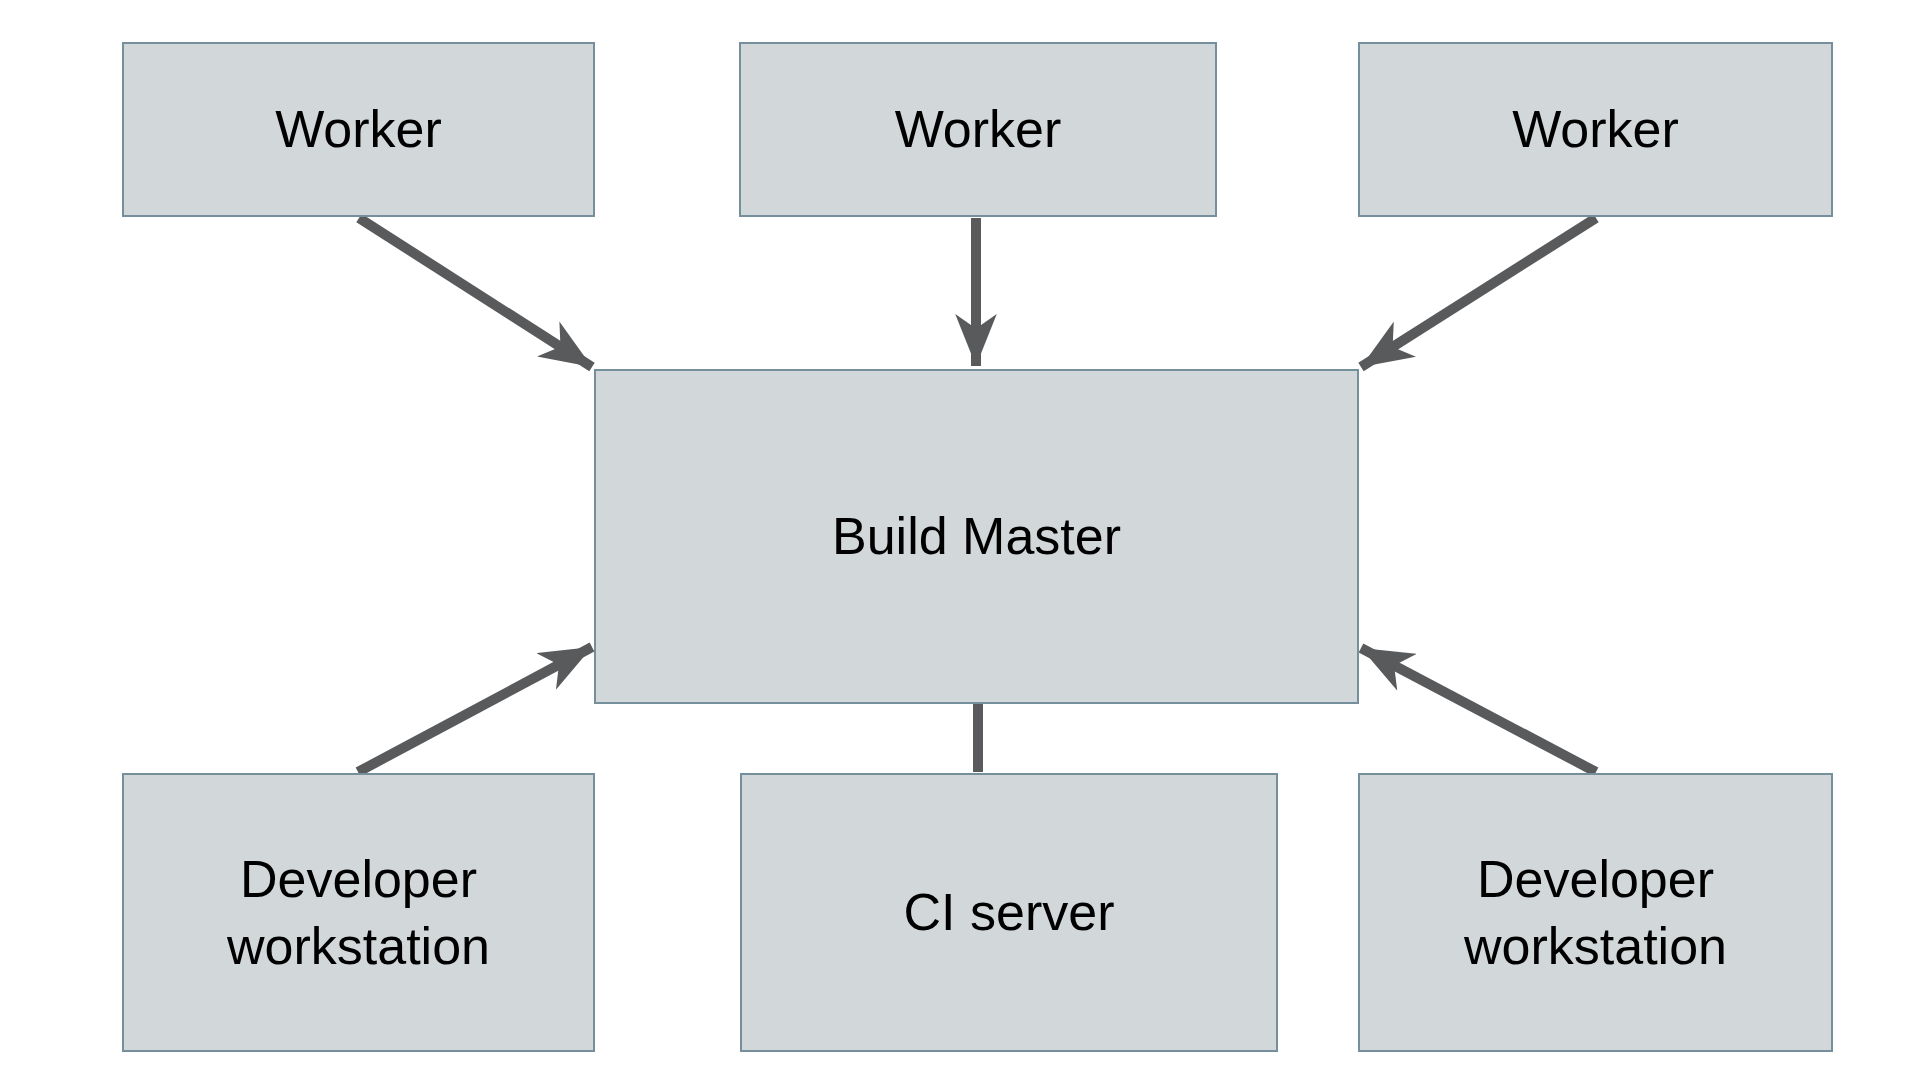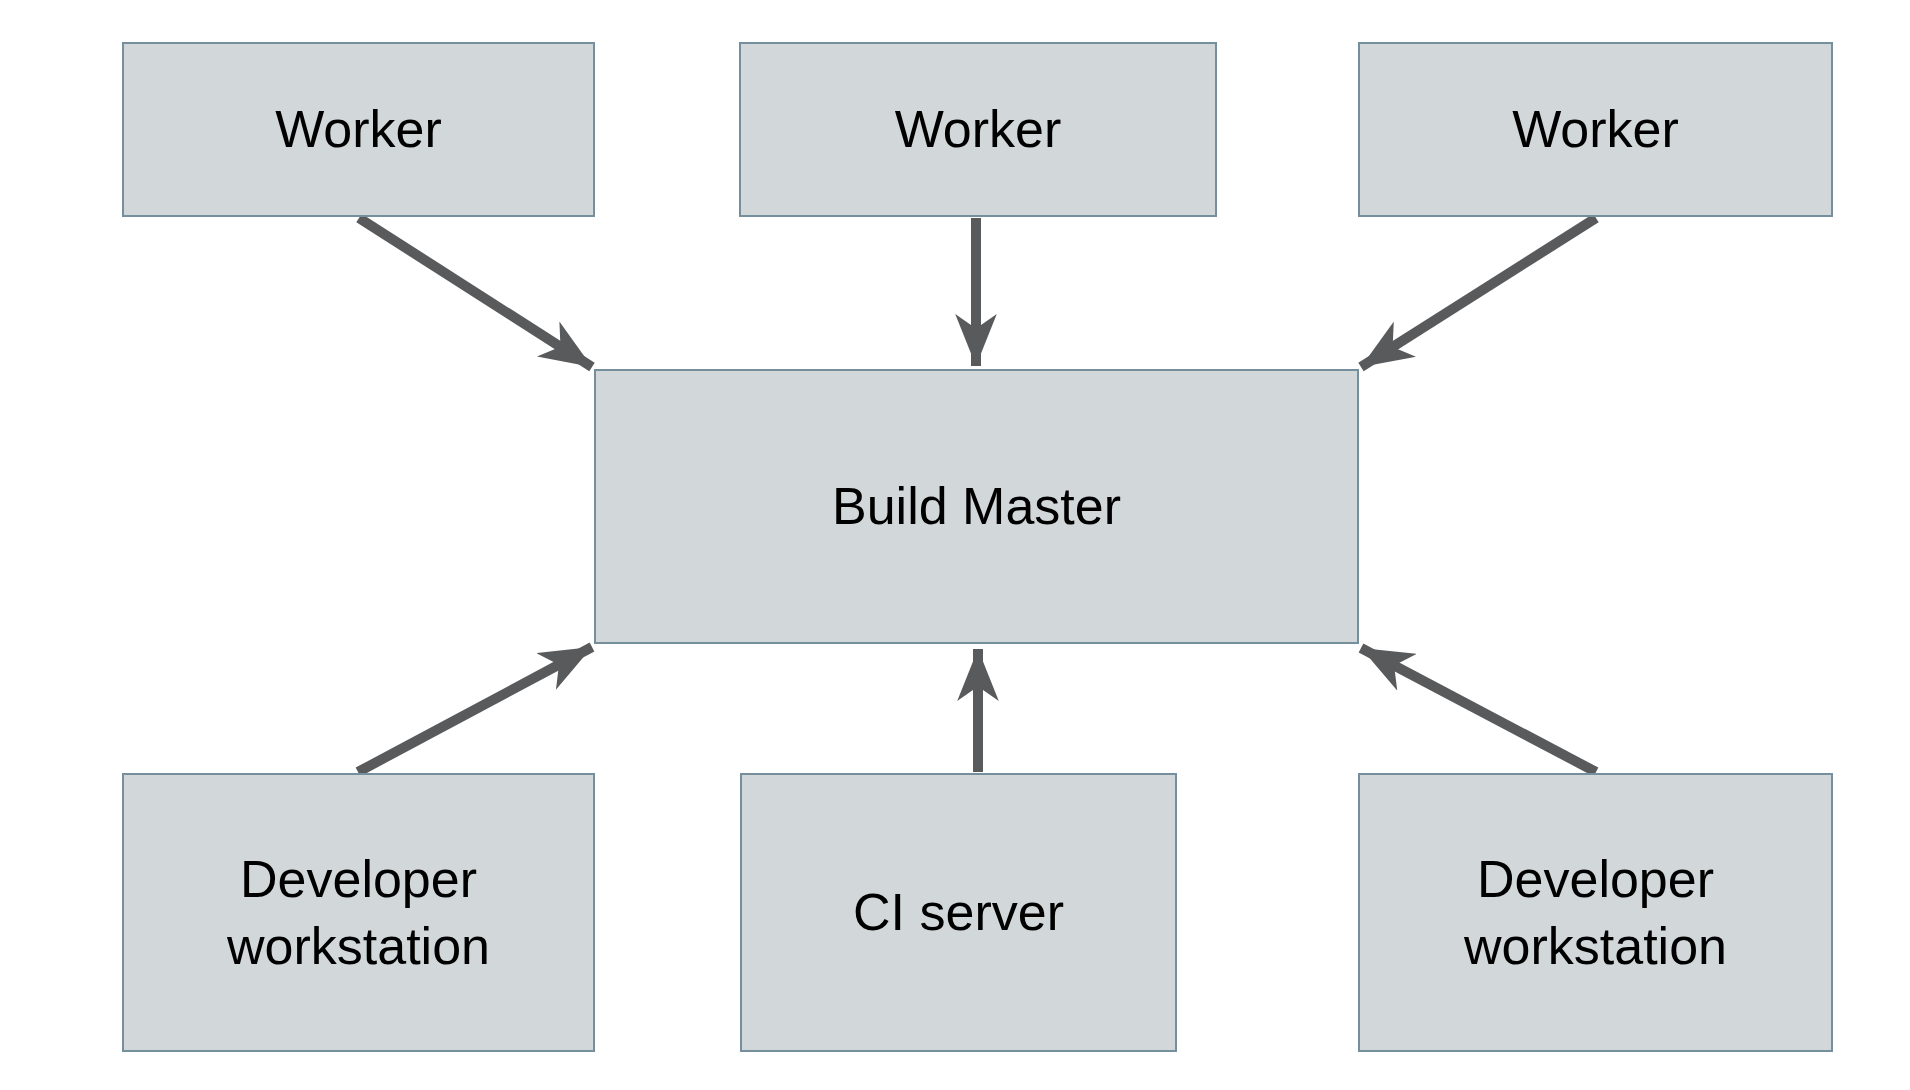--- a/index.html
+++ b/index.html
@@ -33,24 +33,24 @@
     text-align: center;
     font-size: 52px;
     line-height: 1.28;
     padding: 0 18px;
   }
   
   .node-worker-1 { left: 122px; top: 42px;  width: 473px; height: 175px; }
   .node-worker-2 { left: 739px; top: 42px;  width: 478px; height: 175px; }
   .node-worker-3 { left: 1358px; top: 42px; width: 475px; height: 175px; }
   
-  .node-build-master { left: 594px; top: 369px; width: 765px; height: 275px; }
+  .node-build-master { left: 594px; top: 369px; width: 765px; height: 335px; }
   
   .node-dev-left  { left: 122px;  top: 773px; width: 473px; height: 279px; }
-  .node-ci-server { left: 740px;  top: 773px; width: 437px; height: 279px; }
+  .node-ci-server { left: 740px;  top: 773px; width: 538px; height: 279px; }
   .node-dev-right { left: 1358px; top: 773px; width: 475px; height: 279px; }
 
   .edges-layer {
     position: absolute;
     left: 0; top: 0;
     width: 1910px;
     height: 1090px;
     pointer-events: none;
   }
   .edge {

